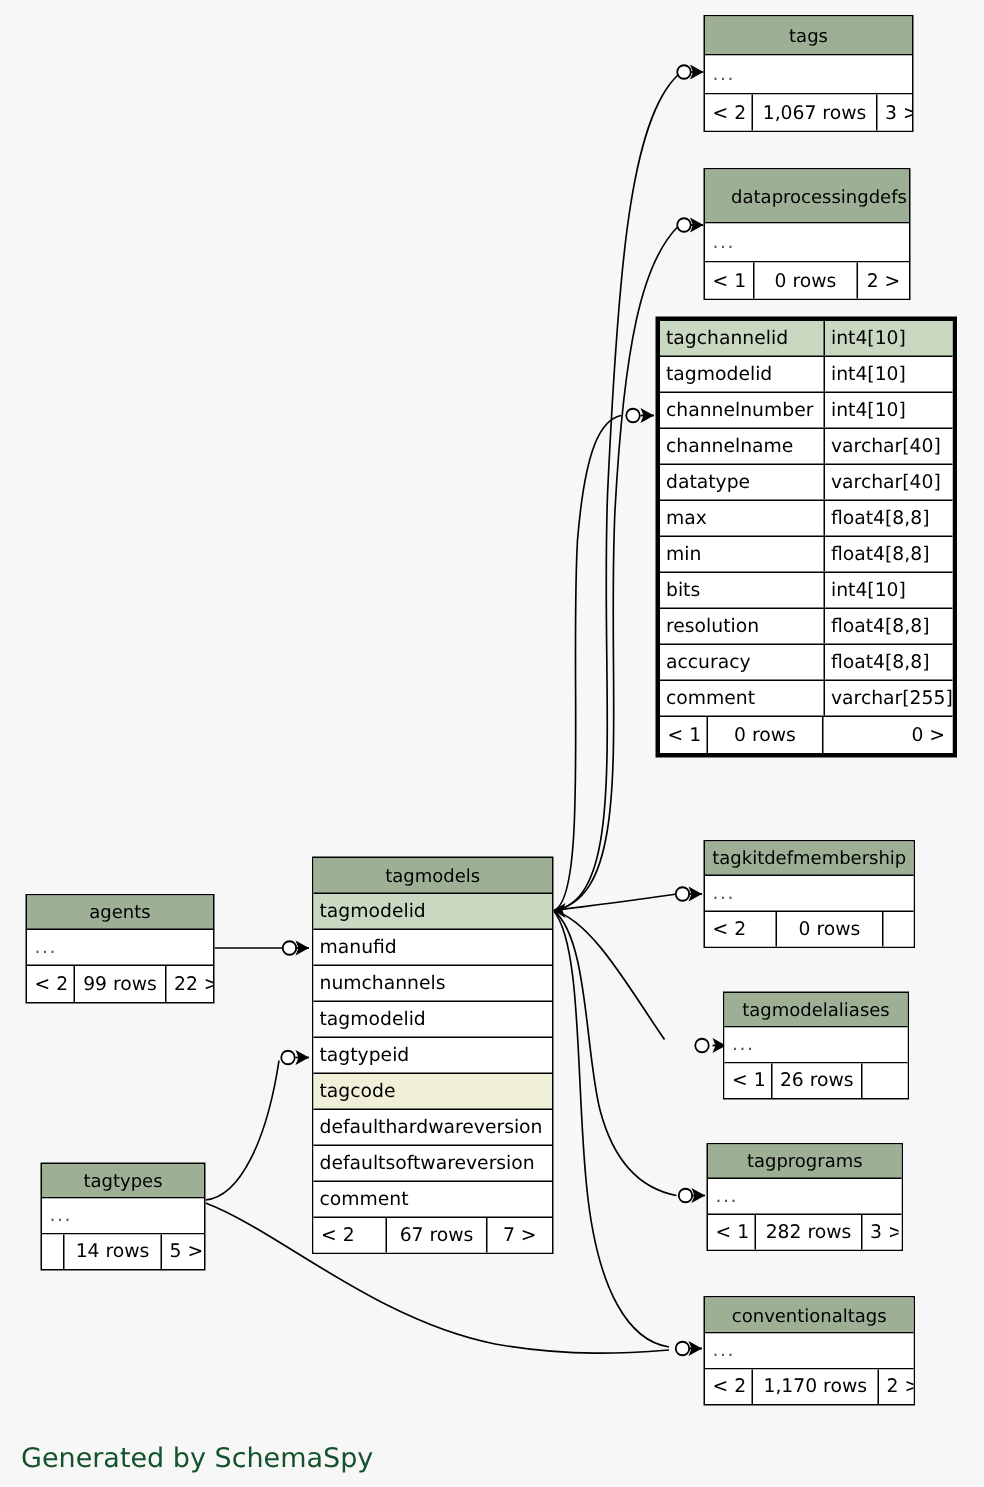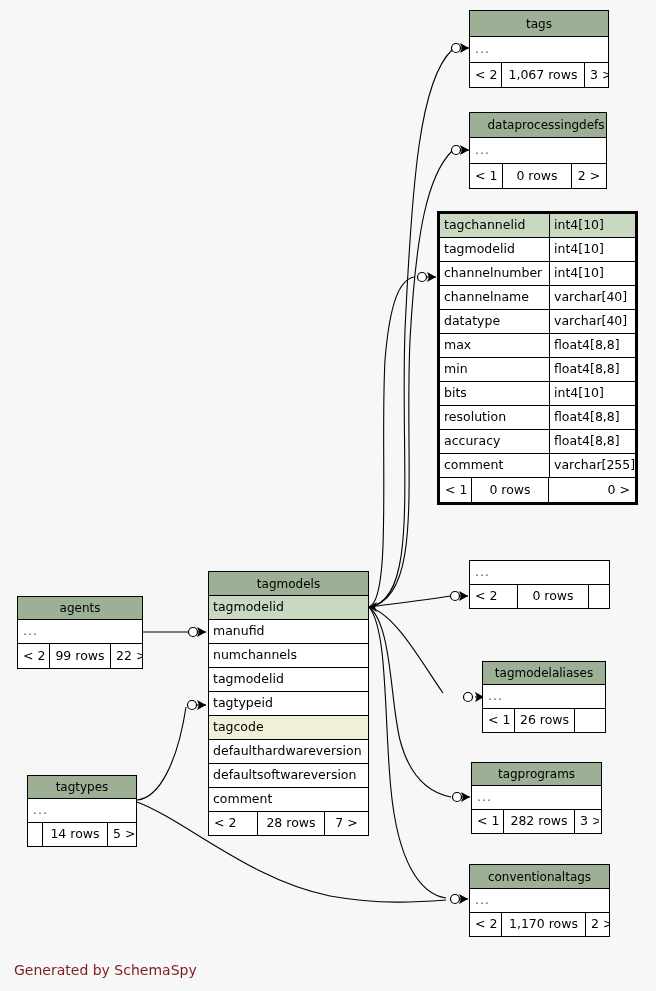--- a/index.html
+++ b/index.html
@@ -112,22 +112,22 @@
     justify-content: flex-end;
   }
   .foot-cell.left {
     justify-content: flex-start;
   }
   .foot-cell.noborder-l { border-left: none; }
   .generated-label {
     position: absolute;
     left: 14px;
     top: 962px;
-    font-size: 14px;
-    color: #7f1d1d;
+    font-size: 18px;
+    color: #14532d;
     font-family: "DejaVu Sans", sans-serif;
     white-space: nowrap;
   }
 </style>
 </head>
 <body>
 
 <div id="canvas">
 
   <svg id="edges" viewBox="0 0 656 991" xmlns="http://www.w3.org/2000/svg">
@@ -199,21 +199,21 @@
     <div class="tbl-header" style="height:26px;">tags</div>
     <div class="ellipsis-row" style="height:26px;">...</div>
     <div class="tbl-footer" style="height:24px;">
       <div class="foot-cell left" style="width:31px;">&lt; 2</div>
       <div class="foot-cell mid" style="width:84px;">1,067 rows</div>
       <div class="foot-cell left" style="width:23px;">3 &gt;</div>
     </div>
   </div>
 
   <div class="table-node" style="left:469px; top:112px; width:138px;">
-    <div class="tbl-header" style="height:25px;padding-left:16px;">dataprocessingdefs</div>
+    <div class="tbl-header" style="height:36px;padding-left:16px;">dataprocessingdefs</div>
     <div class="ellipsis-row" style="height:26px;">...</div>
     <div class="tbl-footer" style="height:24px;">
       <div class="foot-cell left" style="width:32px;">&lt; 1</div>
       <div class="foot-cell mid" style="width:70px;">0 rows</div>
       <div class="foot-cell mid noborder-l" style="width:34px; border-right:none;">2 &gt;</div>
     </div>
   </div>
 
   <div class="table-node focus" style="left:437px; top:211px; width:201px;">
 
@@ -305,36 +305,37 @@
     </div>
     <div class="tbl-row" style="height:24px;">
       <div class="cell-name" style="width:159px;">defaultsoftwareversion</div>
     </div>
     <div class="tbl-row" style="height:24px;">
       <div class="cell-name" style="width:159px;">comment</div>
     </div>
 
     <div class="tbl-footer" style="height:23px;">
       <div class="foot-cell left" style="width:48px;">&lt; 2</div>
-      <div class="foot-cell mid" style="width:68px;">28 rows</div>
+      <div class="foot-cell mid" style="width:68px;">67 rows</div>
       <div class="foot-cell mid noborder-l" style="width:43px; border-right:none;">7 &gt;</div>
     </div>
   </div>
 
   <div class="table-node" style="left:27px; top:775px; width:110px;">
     <div class="tbl-header" style="height:23px;">tagtypes</div>
     <div class="ellipsis-row" style="height:24px;">...</div>
     <div class="tbl-footer" style="height:23px;">
       <div class="foot-cell left" style="width:14px;"></div>
       <div class="foot-cell mid" style="width:66px;">14 rows</div>
       <div class="foot-cell left" style="width:28px;">5 &gt;</div>
     </div>
   </div>
 
   <div class="table-node" style="left:469px; top:560px; width:141px;">
+    <div class="tbl-header" style="height:23px;">tagkitdefmembership</div>
     <div class="ellipsis-row" style="height:24px;">...</div>
     <div class="tbl-footer" style="height:23px;">
       <div class="foot-cell left" style="width:47px;">&lt; 2</div>
       <div class="foot-cell mid" style="width:72px;">0 rows</div>
       <div class="foot-cell left" style="width:20px;"></div>
     </div>
   </div>
 
   <div class="table-node" style="left:482px; top:661px; width:124px;">
     <div class="tbl-header" style="height:23px;">tagmodelaliases</div>

